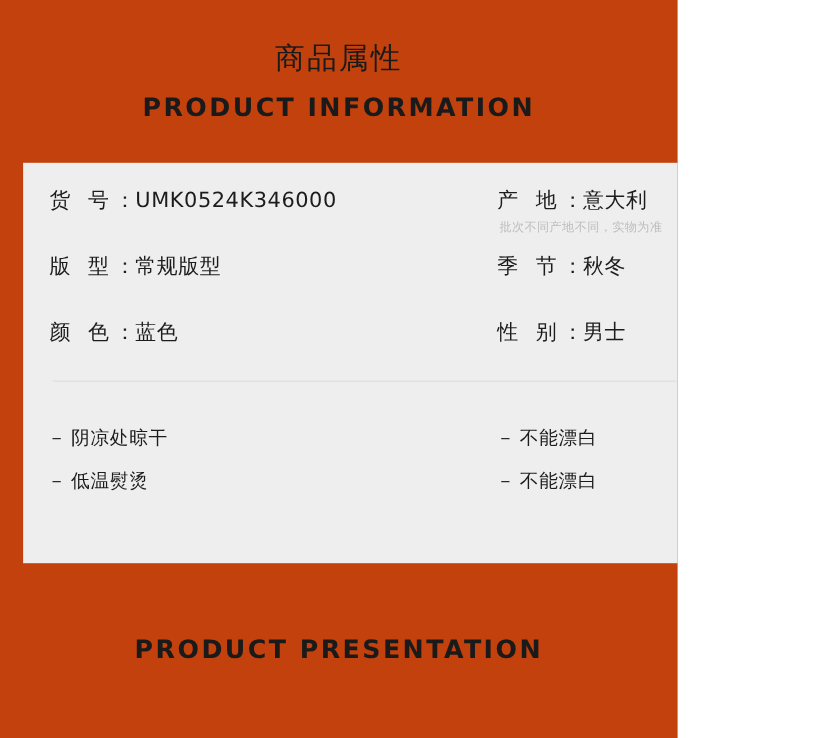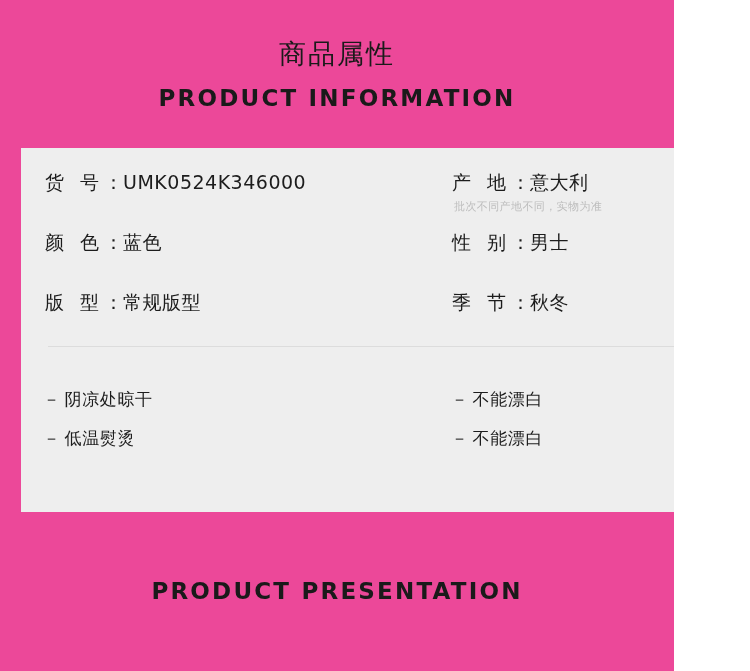--- a/index.html
+++ b/index.html
@@ -8,25 +8,25 @@
     background: #ffffff;
   }
   body {
     width: 750px;
     height: 671px;
     position: relative;
     font-family: "DejaVu Sans", "Liberation Sans", sans-serif;
     -webkit-font-smoothing: antialiased;
   }
   .page {
-    width: 674px;
+    width: 616px;
     height: 671px;
     position: relative;
     overflow: hidden;
-    background: #ec4899;
+    background: #c2410c;
   }
 
   
   .section-head {
     width: 100%;
     text-align: center;
   }
   .section-head .cn {
     font-size: 27px;
     color: #1a1a1a;
@@ -167,39 +167,39 @@
           <span class="spec-line">
             <span class="spec-label">产 地</span><span class="spec-colon">：</span><span class="spec-value">意大利</span>
           </span>
           <span class="spec-note">批次不同产地不同，实物为准</span>
         </div>
       </div>
 
       <div class="spec-row">
         <div class="spec-cell left">
           <span class="spec-line">
-            <span class="spec-label">颜 色</span><span class="spec-colon">：</span><span class="spec-value">蓝色</span>
+            <span class="spec-label">版 型</span><span class="spec-colon">：</span><span class="spec-value">常规版型</span>
           </span>
         </div>
         <div class="spec-cell right">
           <span class="spec-line">
-            <span class="spec-label">性 别</span><span class="spec-colon">：</span><span class="spec-value">男士</span>
+            <span class="spec-label">季 节</span><span class="spec-colon">：</span><span class="spec-value">秋冬</span>
           </span>
         </div>
       </div>
 
       <div class="spec-row">
         <div class="spec-cell left">
           <span class="spec-line">
-            <span class="spec-label">版 型</span><span class="spec-colon">：</span><span class="spec-value">常规版型</span>
+            <span class="spec-label">颜 色</span><span class="spec-colon">：</span><span class="spec-value">蓝色</span>
           </span>
         </div>
         <div class="spec-cell right">
           <span class="spec-line">
-            <span class="spec-label">季 节</span><span class="spec-colon">：</span><span class="spec-value">秋冬</span>
+            <span class="spec-label">性 别</span><span class="spec-colon">：</span><span class="spec-value">男士</span>
           </span>
         </div>
       </div>
 
     </div>
 
     <div class="divider"></div>
 
     <div class="care-grid">
       <div class="care-col left">

